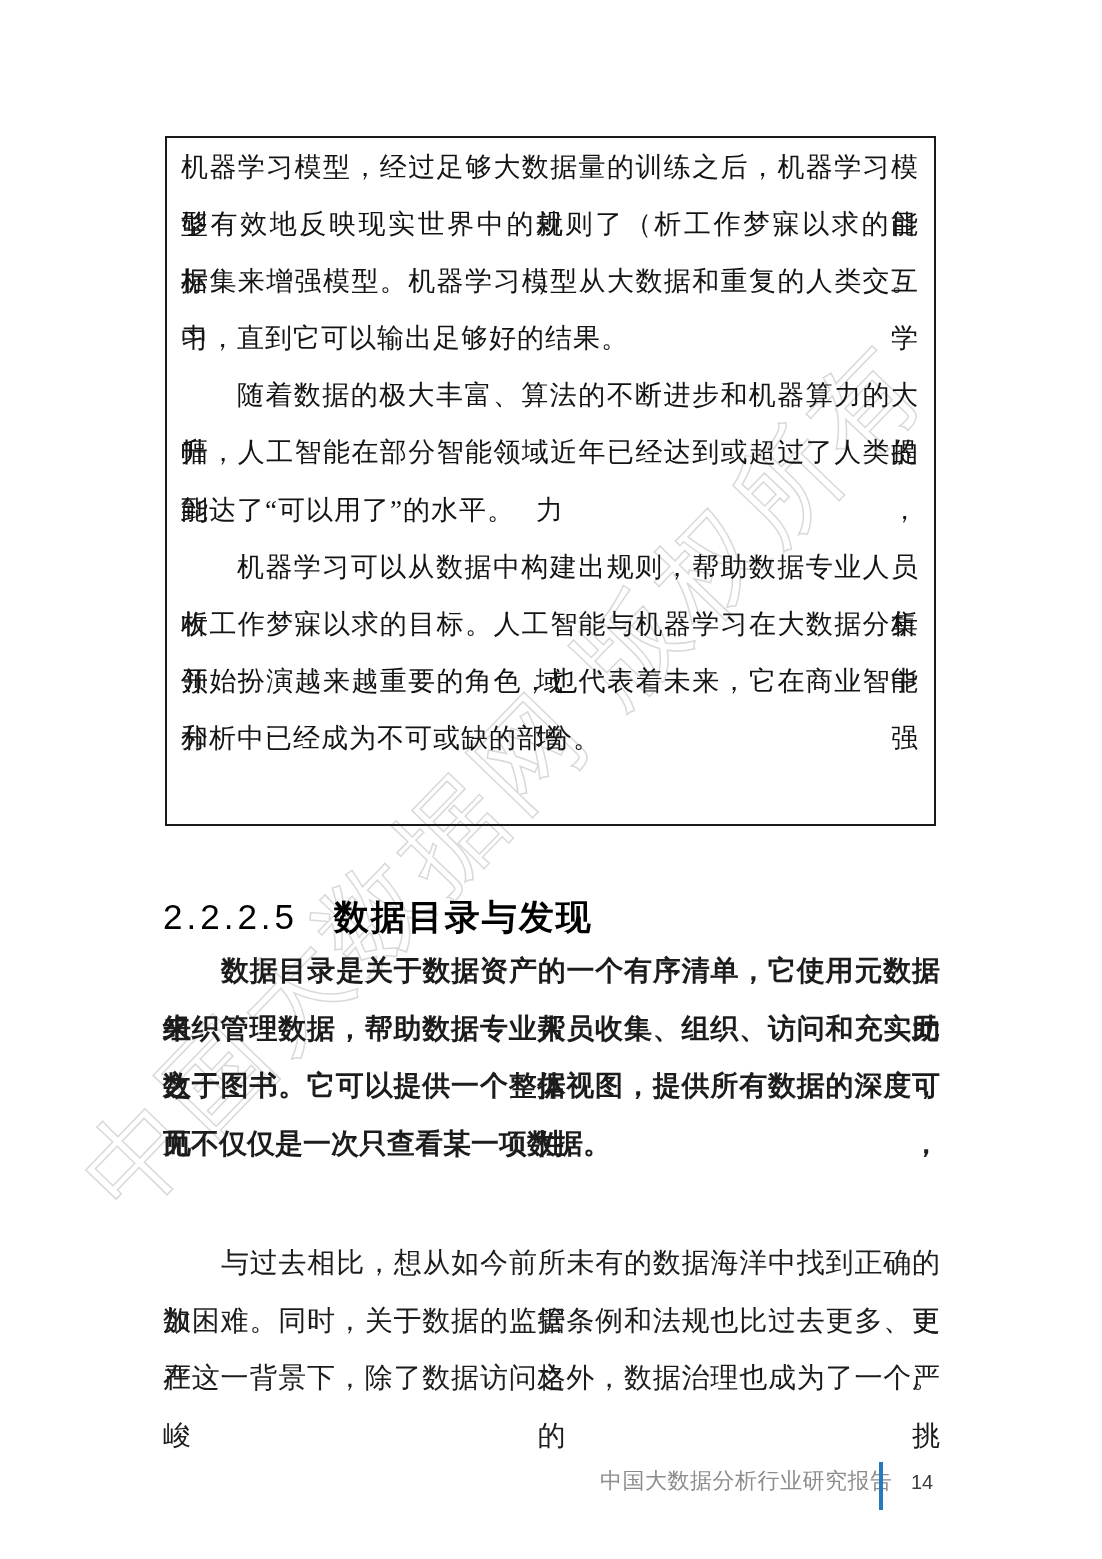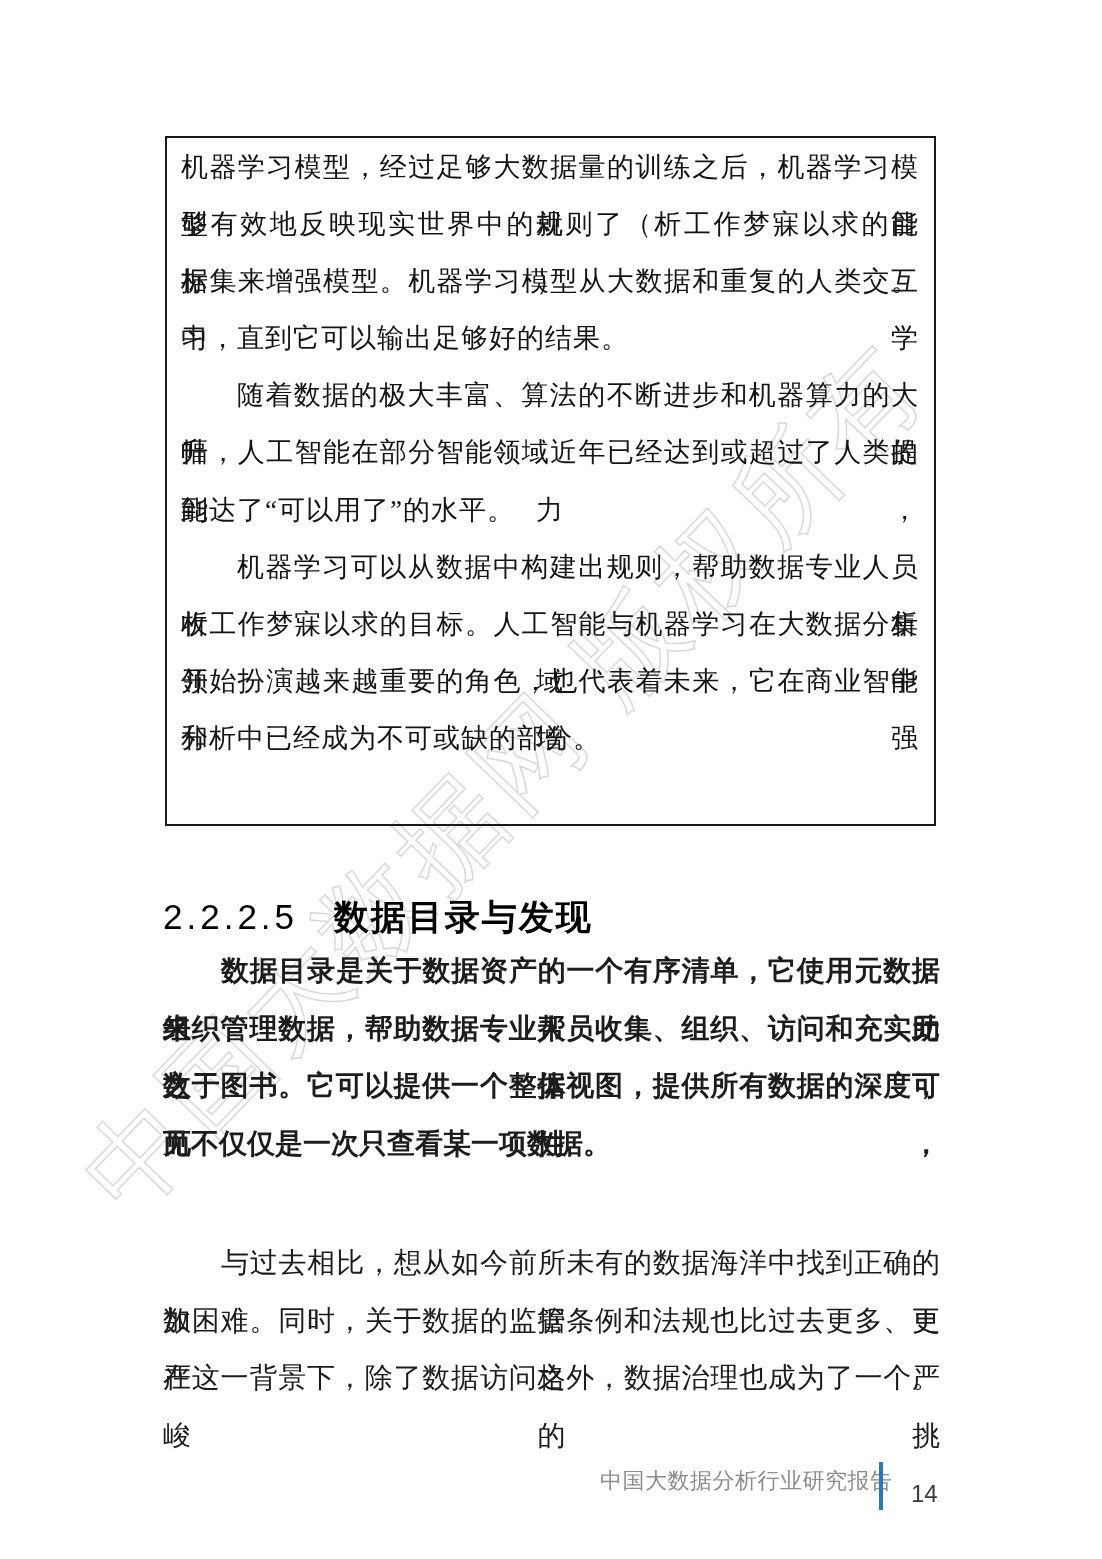--- a/index.html
+++ b/index.html
@@ -119,22 +119,22 @@
     white-space: nowrap;
   }
   .footer-divider {
     position: absolute;
     left: 879px; top: 2px;
     width: 4px; height: 48px;
     background: #2878be;
   }
   .footer-page {
     position: absolute;
-    left: 911px; top: 20px;
-    font-size: 24px;
+    left: 911px; top: 8px;
+    font-size: 20px;
     line-height: 28px;
     color: #3d3d3d;
   }
 </style>
 </head>
 <body>
 
 <div class="page">
 
   <div class="watermark">中国大数据网 版权所有</div>

